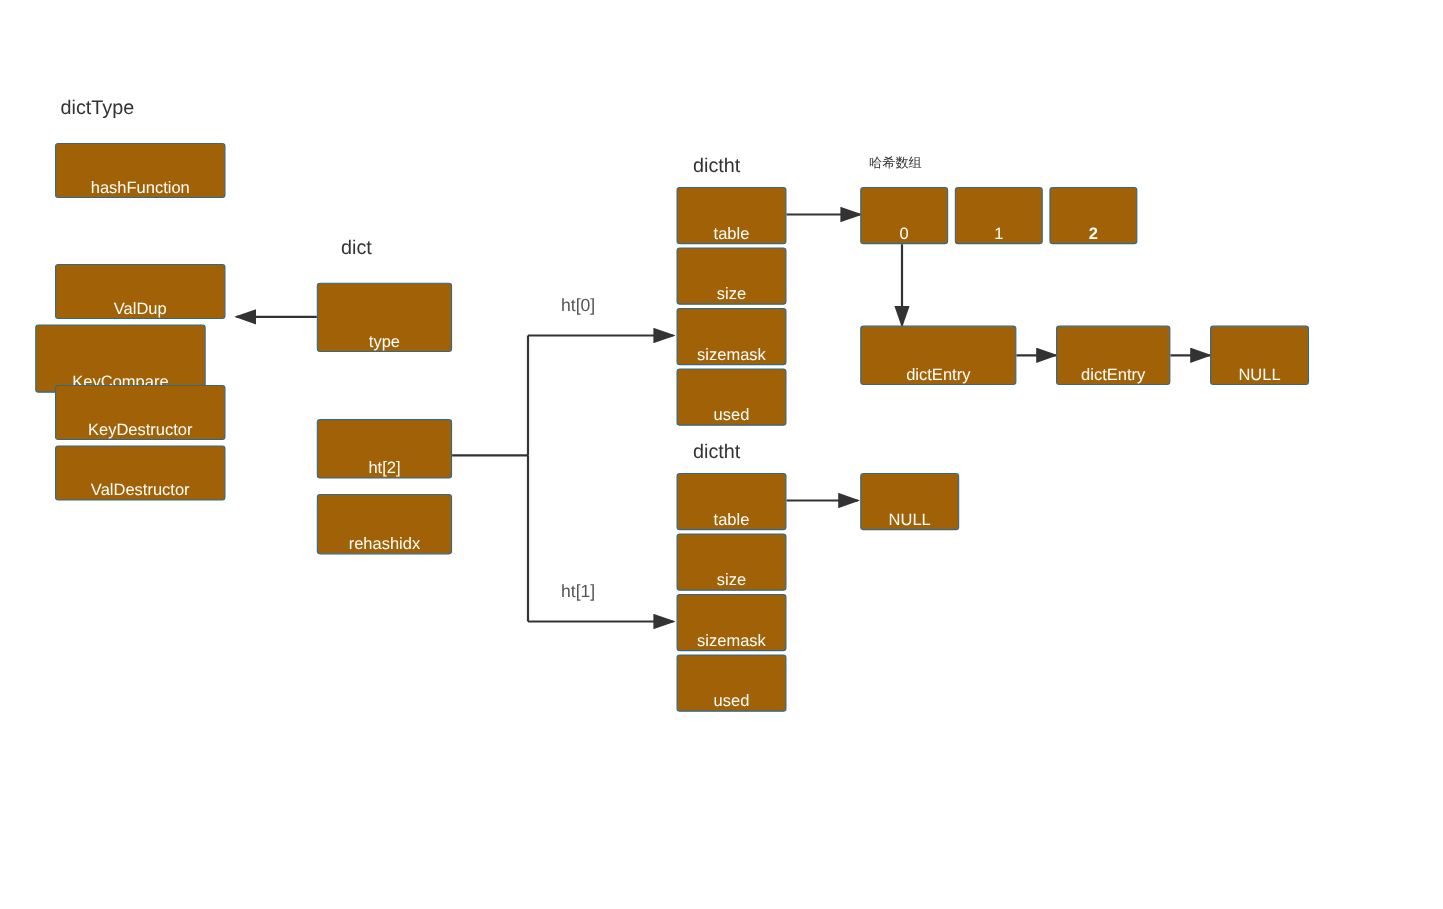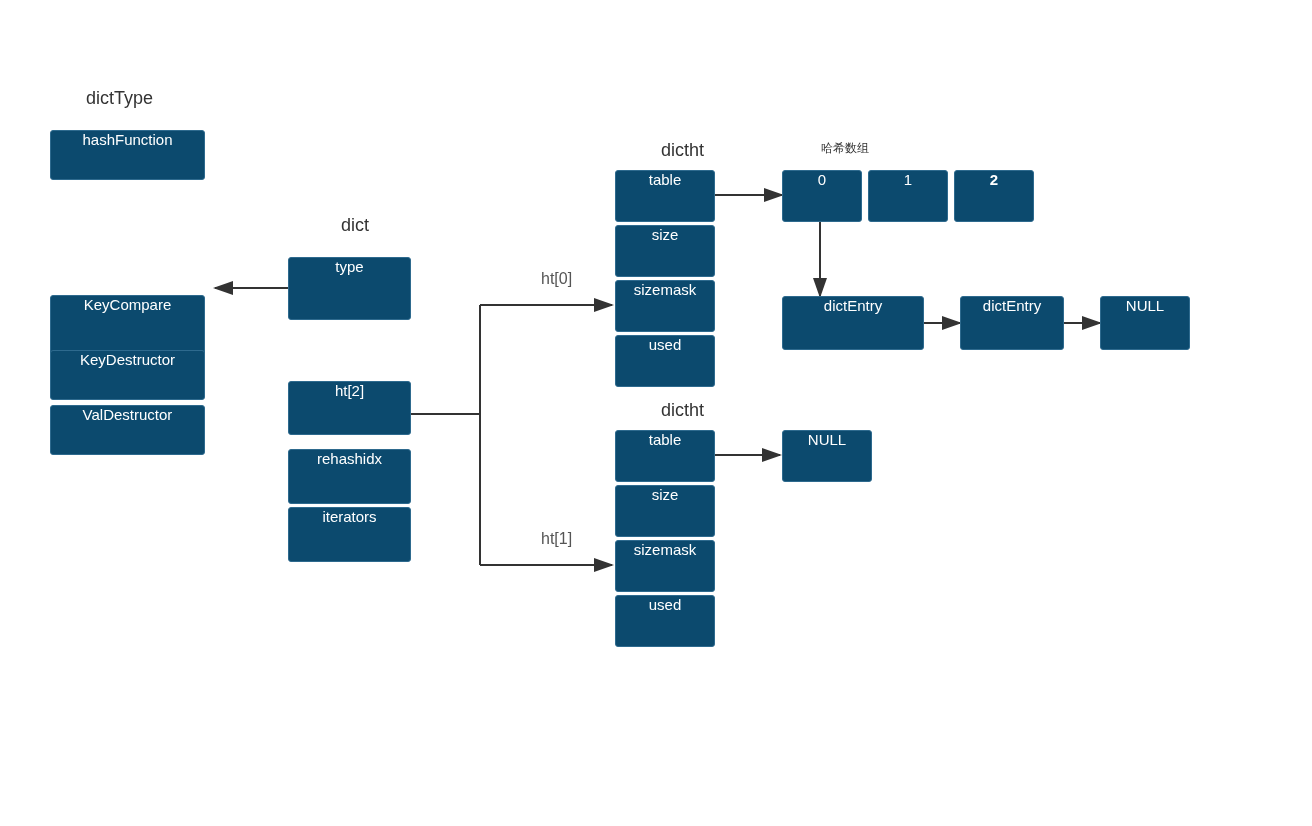--- a/index.html
+++ b/index.html
@@ -14,30 +14,29 @@
     .diagram-container {
       position: relative;
       width: 1312px;
       height: 826px;
     }
     .label {
       position: absolute;
       font-size: 18px;
       color: #333;
       font-weight: 400;
-      margin-left: 31px;
     }
     .box {
       position: absolute;
-      background: #0c4a6e;
+      background: #a16207;
       color: #fff;
       font-size: 15px;
       text-align: center;
       display: flex;
-      align-items: flex-start;
+      align-items: flex-end;
       justify-content: center;
       border-radius: 3px;
       border: 1px solid #2e6a8e;
     }
     .box-bold {
       font-weight: bold;
     }
     svg.arrows {
       position: absolute;
       top: 0;
@@ -81,43 +80,43 @@
     <line x1="1064" y1="323" x2="1100" y2="323" stroke="#333" stroke-width="2" marker-end="url(#arrowhead)"></line>
 
     <line x1="715" y1="455" x2="780" y2="455" stroke="#333" stroke-width="2" marker-end="url(#arrowhead)"></line>
   </svg>
 
   <div class="label" style="left:55px; top:88px;">dictType</div>
 
   <div class="box" style="left:50px; top:130px; width:155px; height:50px;">
     <span>hashFunction</span>
   </div>
-  <div class="box" style="left:50px; top:295px; width:155px; height:62px;">
+  <div class="box" style="left:50px; top:240px; width:155px; height:50px;">
+    <span>ValDup</span>
+  </div>
+  <div class="box" style="left:32px; top:295px; width:155px; height:62px;">
     <span>KeyCompare</span>
   </div>
   <div class="box" style="left:50px; top:350px; width:155px; height:50px;">
     <span>KeyDestructor</span>
   </div>
   <div class="box" style="left:50px; top:405px; width:155px; height:50px;">
     <span>ValDestructor</span>
   </div>
 
   <div class="label" style="left:310px; top:215px;">dict</div>
 
   <div class="box" style="left:288px; top:257px; width:123px; height:63px;">
     <span>type</span>
   </div>
   <div class="box" style="left:288px; top:381px; width:123px; height:54px;">
     <span>ht[2]</span>
   </div>
   <div class="box" style="left:288px; top:449px; width:123px; height:55px;">
     <span>rehashidx</span>
-  </div>
-  <div class="box" style="left:288px; top:507px; width:123px; height:55px;">
-    <span>iterators</span>
   </div>
 
   <div class="label" style="left:510px; top:270px; font-size:16px; color:#555;">ht[0]</div>
 
   <div class="label" style="left:630px; top:140px;">dictht</div>
 
   <div class="box" style="left:615px; top:170px; width:100px; height:52px;">
     <span>table</span>
   </div>
   <div class="box" style="left:615px; top:225px; width:100px; height:52px;">

